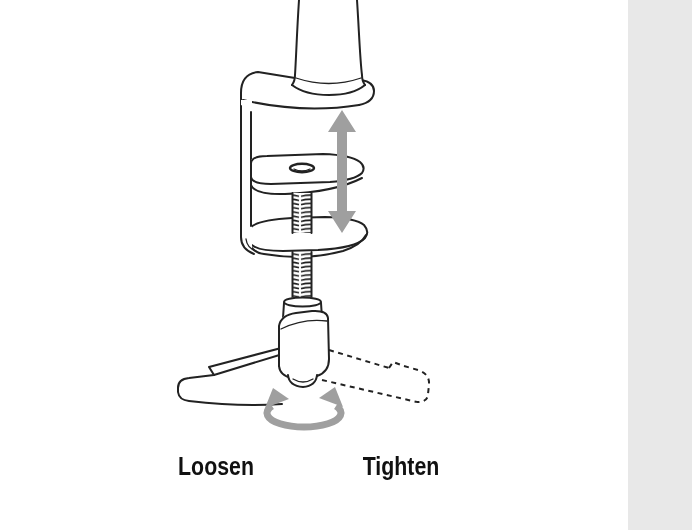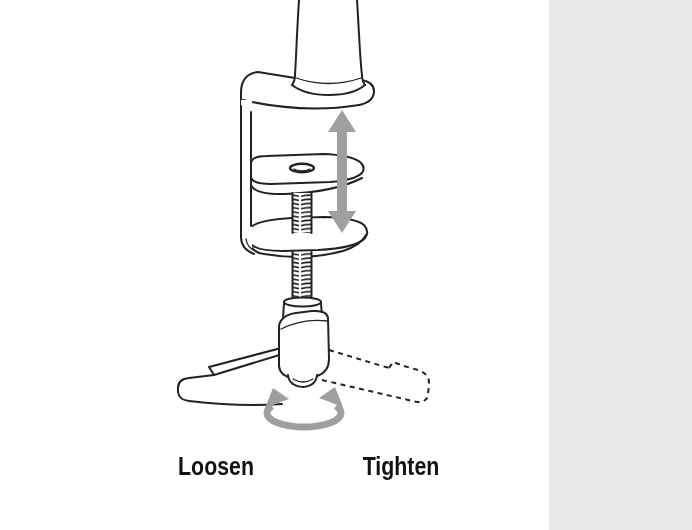--- a/index.html
+++ b/index.html
@@ -4,21 +4,21 @@
 <style>
   :root{
     --line-color:#222222;
     --arrow-color:#9f9f9f;
     --text-color:#111111;
     --background-color:#ffffff;
   }
   html,body{margin:0;padding:0;}
   body{background:#e8e8e8;font-family:"Liberation Sans",sans-serif;}
   .canvas{
-    position:relative;width:549px;height:530px;
+    position:relative;width:628px;height:530px;
     background:var(--background-color);overflow:hidden;
   }
   svg{position:absolute;left:0;top:0;}
   .ln{fill:none;stroke:var(--line-color);stroke-width:2;stroke-linecap:round;stroke-linejoin:round;}
   .thin{stroke-width:1.3;}
   .wf{fill:var(--background-color);stroke:none;}
   .dash{fill:none;stroke:var(--line-color);stroke-width:2;stroke-linecap:butt;stroke-dasharray:5 4.5;}
   .garrow{fill:var(--arrow-color);stroke:none;}
   .garc{fill:none;stroke:var(--arrow-color);stroke-width:7;stroke-linecap:butt;}
   .lbl{

